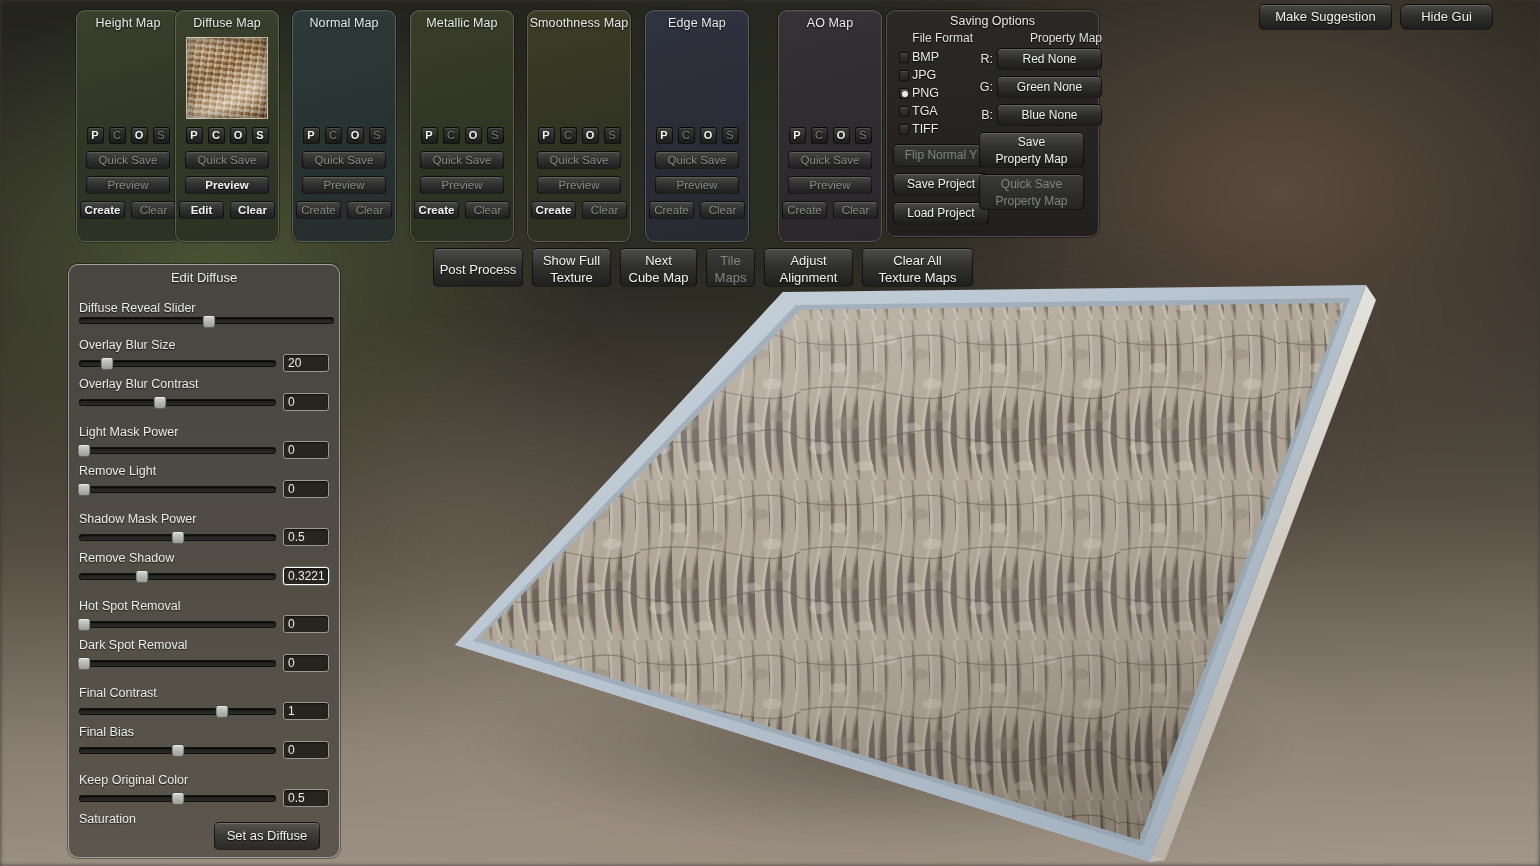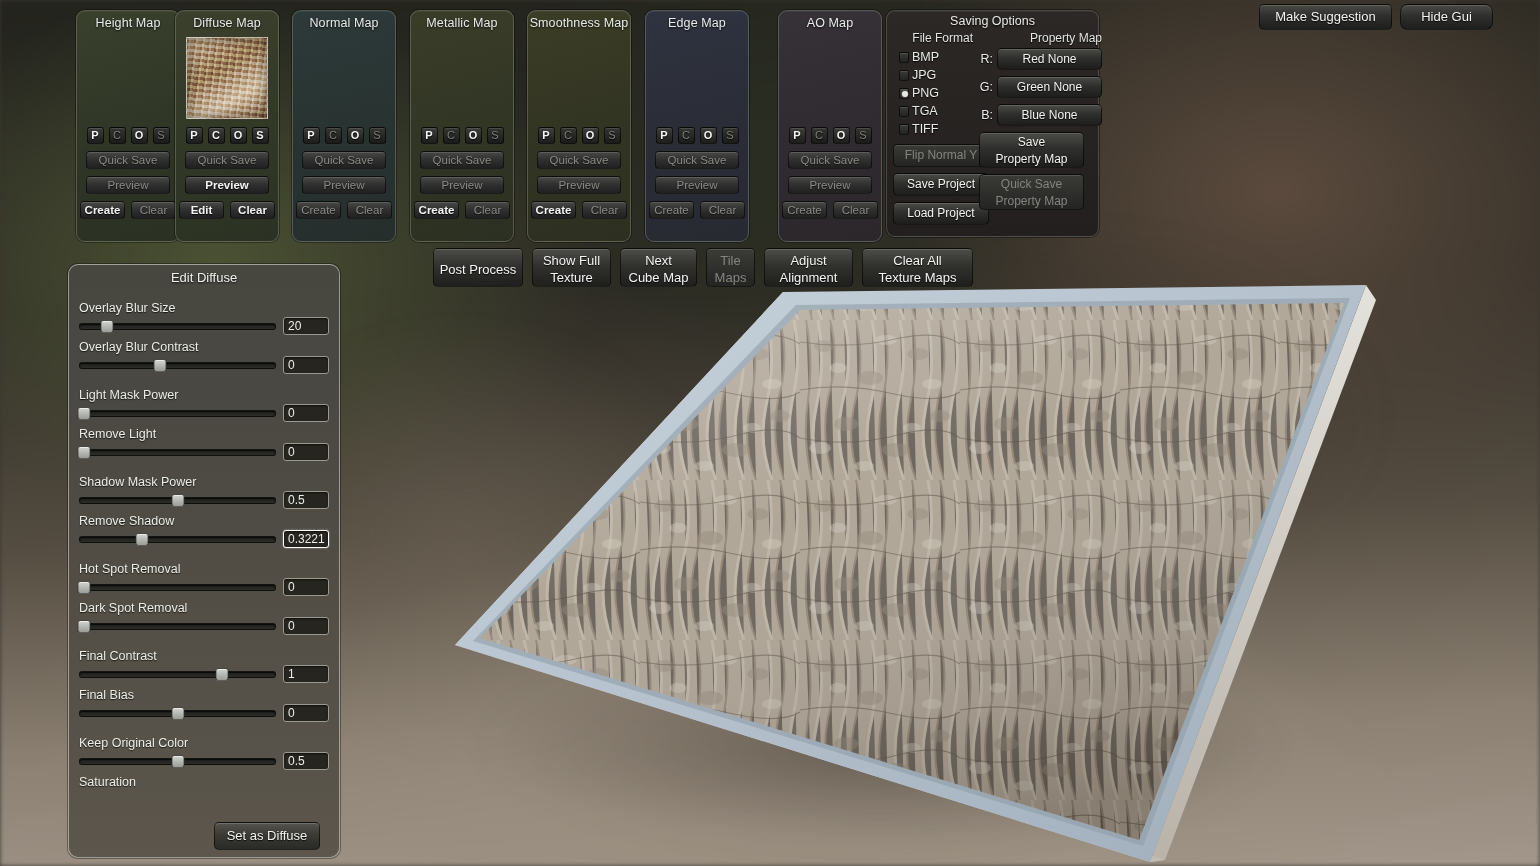--- a/index.html
+++ b/index.html
@@ -510,20 +510,28 @@
         <span>Clear All</span>
         <span>Texture Maps</span>
       </div>
     </div>
   </div>
 
 <div id="editpanel">
   <div class="ed-title">Edit Diffuse</div>
   <div id="edit-groups">
       <div class="grp">
+        <div class="ctl-lbl">Diffuse Reveal Slider</div>
+        <div class="ctl-row">
+          <div class="track full">
+            <div class="knob" style="left:51%"></div>
+          </div>
+        </div>
+      </div>
+      <div class="grp">
         <div class="ctl-lbl">Overlay Blur Size</div>
         <div class="ctl-row">
           <div class="track">
             <div class="knob" style="left:14%"></div>
           </div>
           <div class="numfield">20</div>
         </div>
         <div style="height:5px"></div>
         <div class="ctl-lbl">Overlay Blur Contrast</div>
         <div class="ctl-row">

